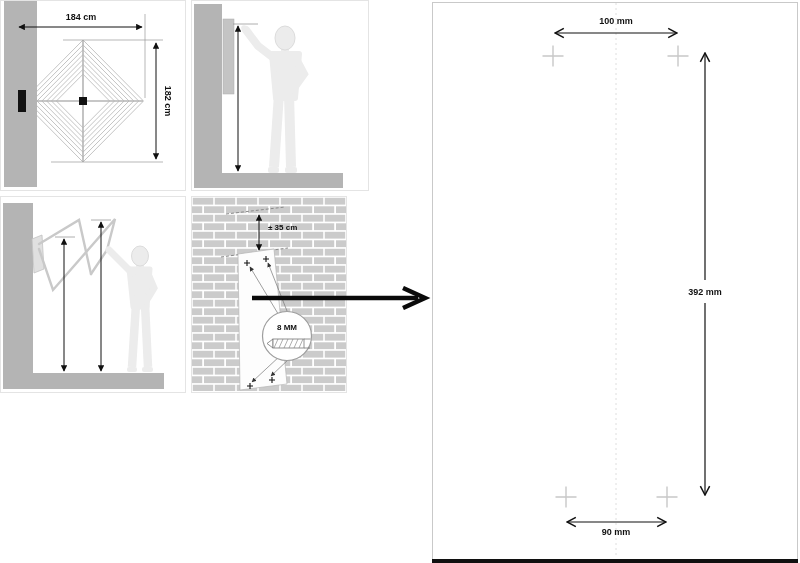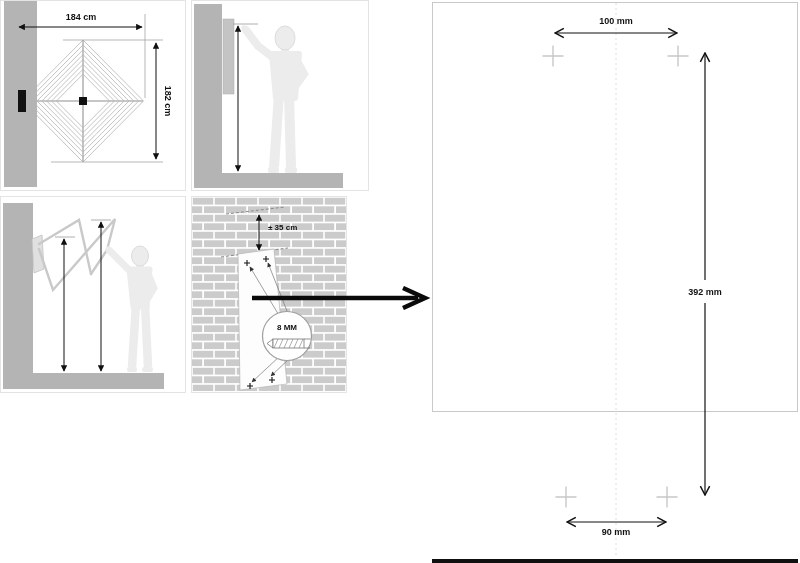--- a/index.html
+++ b/index.html
@@ -5,21 +5,21 @@
   html,body{margin:0;padding:0;background:#fff;}
   .canvas{
     position:relative;width:800px;height:563px;background:#fff;overflow:hidden;
     font-family:"Liberation Sans","DejaVu Sans",sans-serif;color:#111;
   }
   .panel{position:absolute;background:#fff;border:1px solid #e4e4e4;box-sizing:border-box;}
   .p1{left:0;top:0;width:186px;height:191px;}
   .p2{left:191px;top:0;width:178px;height:191px;}
   .p3{left:0;top:196px;width:186px;height:197px;}
   .p4{left:191px;top:196px;width:156px;height:197px;}
-  .template{left:432px;top:2px;width:366px;height:410px;border:1px solid #c9c9c9;}
+  .template{left:432px;top:2px;width:366px;height:561px;border:1px solid #c9c9c9;}
   .big-arrow{position:absolute;left:252px;top:286px;width:180px;height:24px;}
   .black-bar{position:absolute;left:432px;top:559px;width:366px;height:4px;background:#101010;}
   svg{display:block;}
   text{font-family:"Liberation Sans","DejaVu Sans",sans-serif;font-weight:bold;fill:#111;}
   .dim-label{font-size:9px;}
   .dim-label-sm{font-size:8px;}
 </style>
 </head>
 <body>
 

